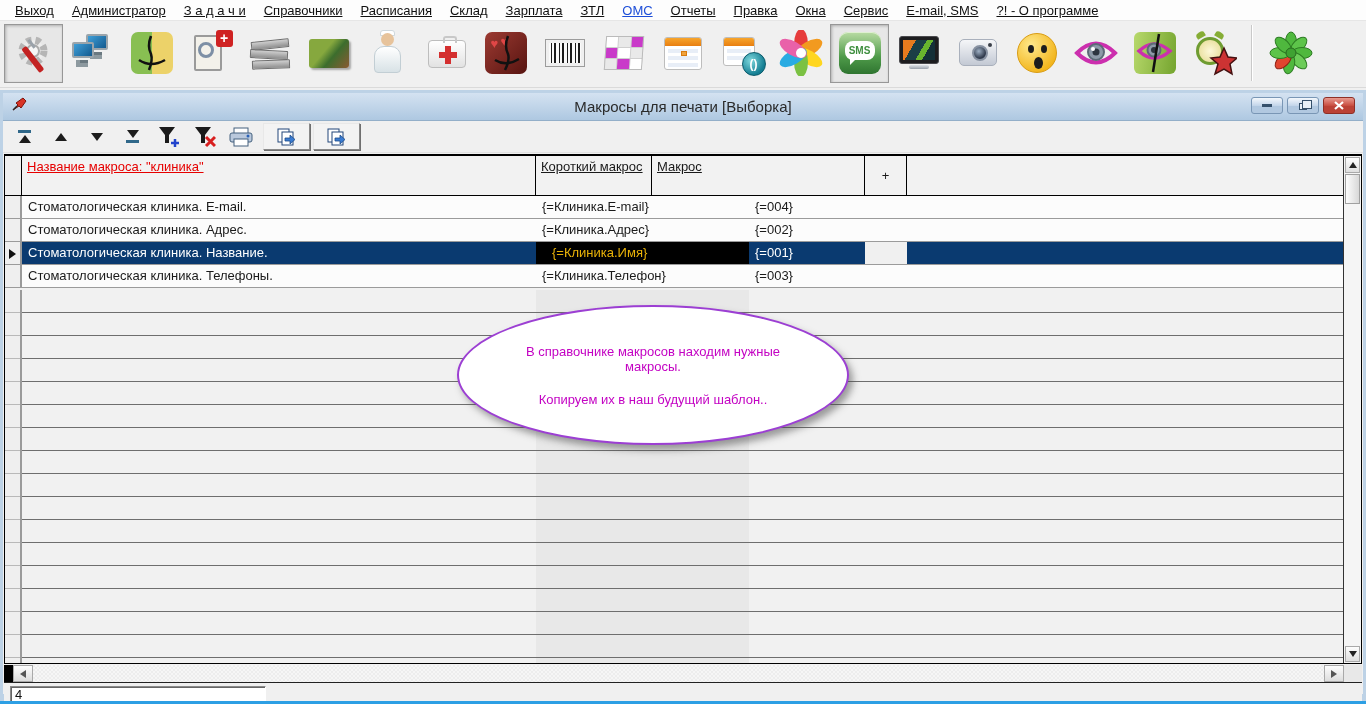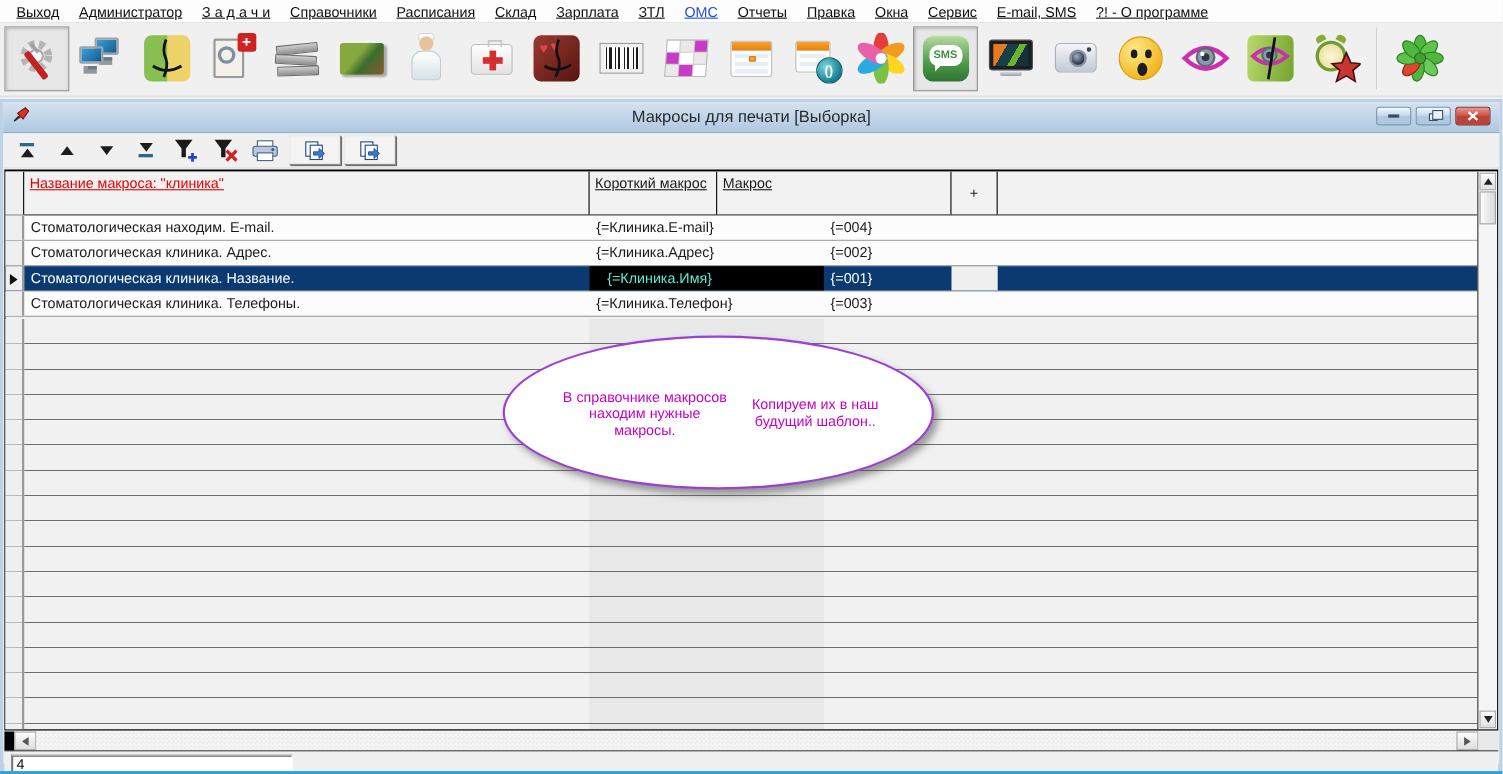--- a/index.html
+++ b/index.html
@@ -106,33 +106,33 @@
   .gh.red { color:#e60000; }
   .gutter-w { width:17px; flex:none; background:#efefef; }
   .c1-w { width:514px; flex:none; } .c2-w { width:213px; flex:none; }
   .c3-w { width:116px; flex:none; } .c4-w { width:42px; flex:none; text-align:center; }
   .c5-w { flex:1; border-right:none; }
   .row { display:flex; height:23px; background:#fcfcfc; border-bottom:1px solid #9b9b9b; position:relative; z-index:2; font-size:13px; color:#1a1a1a; }
   .cell { padding:3px 6px 0 6px; white-space:nowrap; overflow:hidden; }
   .gutter-cell { border-right:2px solid #9a9a9a; background:#efefef; position:relative; }
   .row.selected { background:#0a3a70; color:#fff; }
   .row.selected .gutter-cell { background:#efefef; }
-  .row.selected .cell.c2-w { background:#000; color:#5eead4;padding-left:16px; }
+  .row.selected .cell.c2-w { background:#000; color:#eab308;padding-left:16px; }
   .row.selected .cell.c4-w { background:#f0f0f0; }
   .row-marker { position:absolute; left:4px; top:7px; width:0; height:0;
                 border-top:5px solid transparent; border-bottom:5px solid transparent; border-left:7px solid #111; }
   .empty-rows { position:absolute; left:0; right:0; top:134px; bottom:0;
                 background:repeating-linear-gradient(to bottom,#f1f1f1 0 22px,#6e6e6e 22px 23px); }
   .empty-gutter { position:absolute; left:0; top:134px; bottom:0; width:17px; background:#efefef; border-right:2px solid #9a9a9a; z-index:2;
                   background-image:repeating-linear-gradient(to bottom,#efefef 0 22px,#b9b9b9 22px 23px); }
 
   
   .annotation { position:absolute; left:452px; top:149px; width:392px; height:140px; border-radius:50%;
                 background:#fff; border:2px solid #9c3fd3; box-shadow:4px 5px 7px rgba(70,70,70,.5);
-                display:flex; flex-direction:row; align-items:center; justify-content:center; gap:18px;
+                display:flex; flex-direction:column; align-items:center; justify-content:center; gap:18px;
                 z-index:5; text-align:center; font-size:13px; color:#c303c3; padding:0 48px; }
 
   
   .vscroll { position:absolute; top:0; right:0; bottom:0; width:18px; background:#f5f5f5; border-left:1px solid #333; z-index:6; }
   .sbtn { position:absolute; left:1px; right:1px; height:16px; background:linear-gradient(#fdfdfd,#dfdfdf); border:1px solid #a9a9a9;
           display:flex; align-items:center; justify-content:center; }
   .sbtn.up { top:1px; } .sbtn.down { bottom:1px; }
   .vthumb { position:absolute; left:1px; right:1px; top:18px; height:30px; background:linear-gradient(90deg,#fdfdfd,#d8d8d8); border:1px solid #a0a0a0; }
   .s-up { width:0;height:0;border-left:4px solid transparent;border-right:4px solid transparent;border-bottom:6px solid #222; }
   .s-down { width:0;height:0;border-left:4px solid transparent;border-right:4px solid transparent;border-top:6px solid #222; }
@@ -482,21 +482,21 @@
       <div class="gh gutter-w"></div>
       <div class="gh c1-w red"><u>Название макроса: "клиника"</u></div>
       <div class="gh c3-w"><u>Короткий макрос</u></div>
       <div class="gh c2-w"><u>Макрос</u></div>
       <div class="gh c4-w" style="padding-top:12px;"><span>+</span></div>
       <div class="gh c5-w"></div>
     </div>
 
     <div class="row">
       <div class="cell gutter-w gutter-cell"></div>
-      <div class="cell c1-w">Стоматологическая находим. E-mail.</div>
+      <div class="cell c1-w">Стоматологическая клиника. E-mail.</div>
       <div class="cell c2-w">{=Клиника.E-mail}</div>
       <div class="cell c3-w">{=004}</div>
       <div class="cell c4-w"></div>
       <div class="cell c5-w"></div>
     </div>
 
     <div class="row">
       <div class="cell gutter-w gutter-cell"></div>
       <div class="cell c1-w">Стоматологическая клиника. Адрес.</div>
       <div class="cell c2-w">{=Клиника.Адрес}</div>

